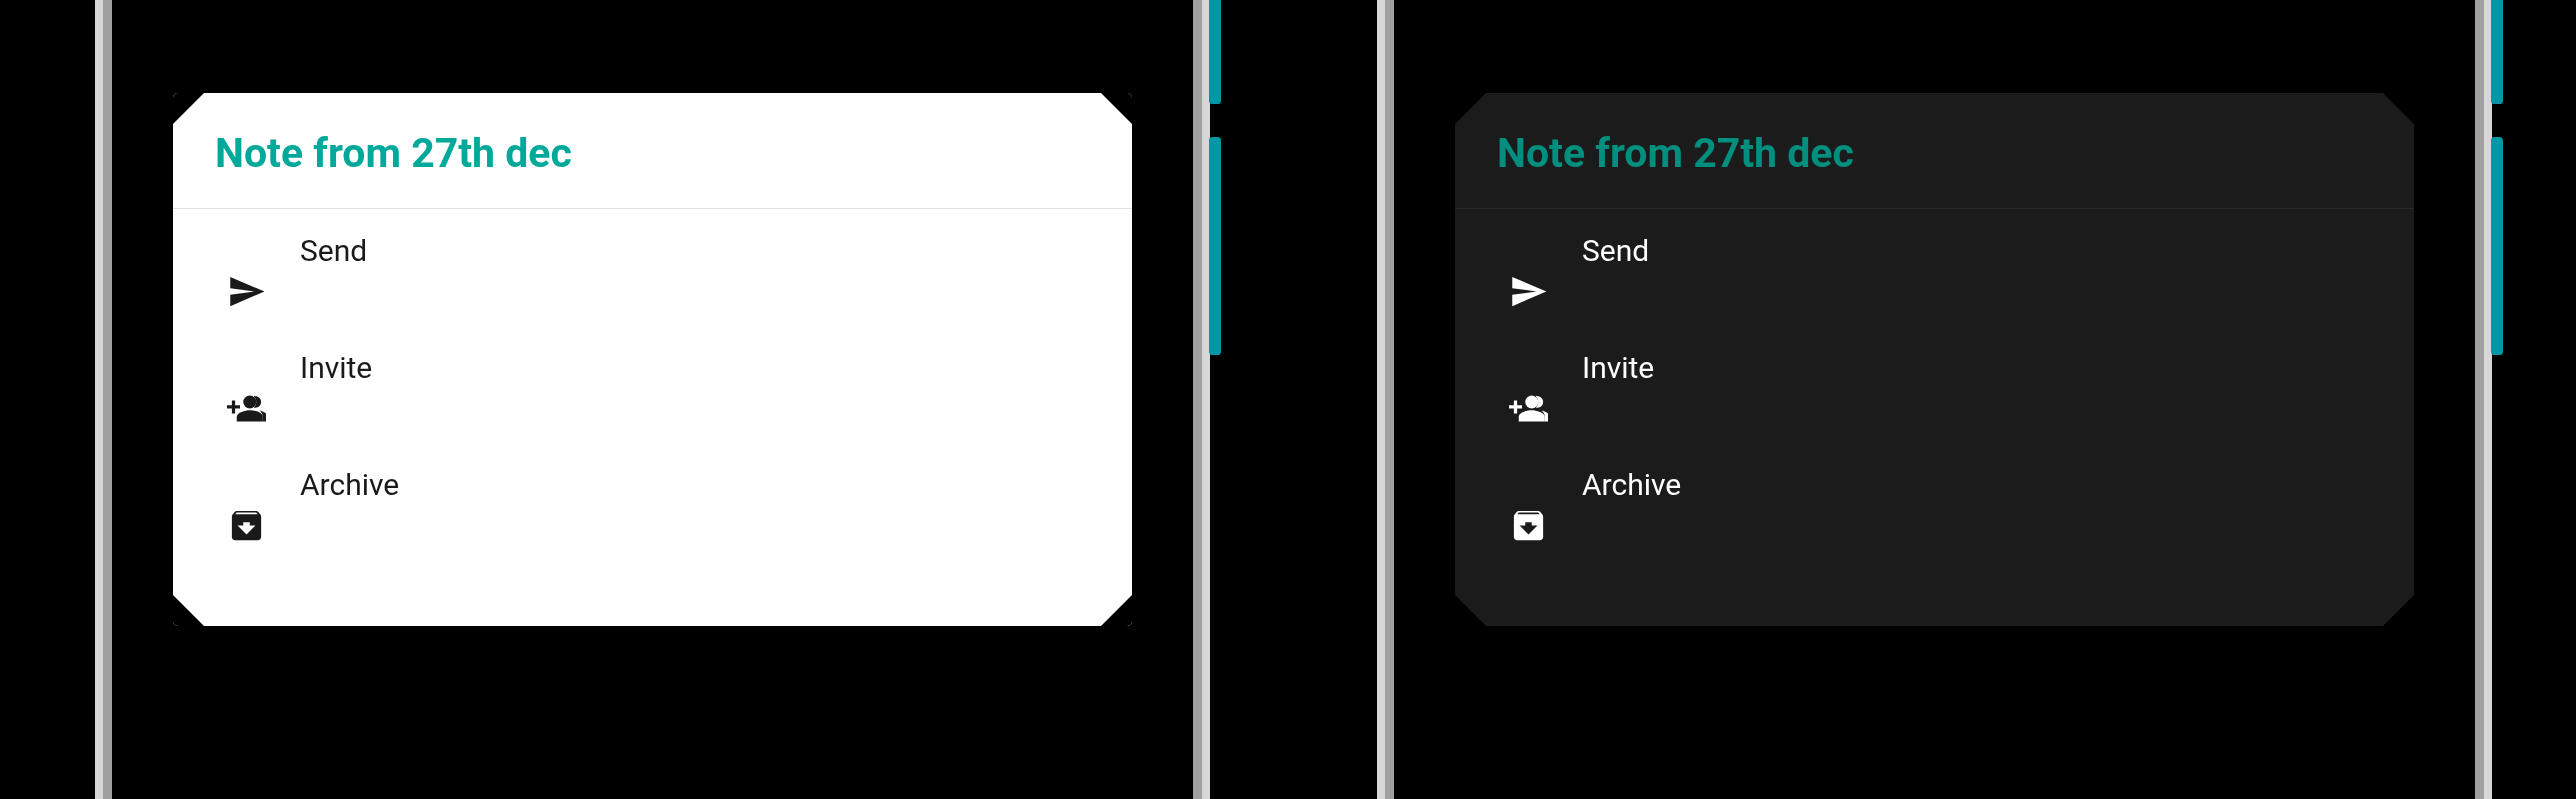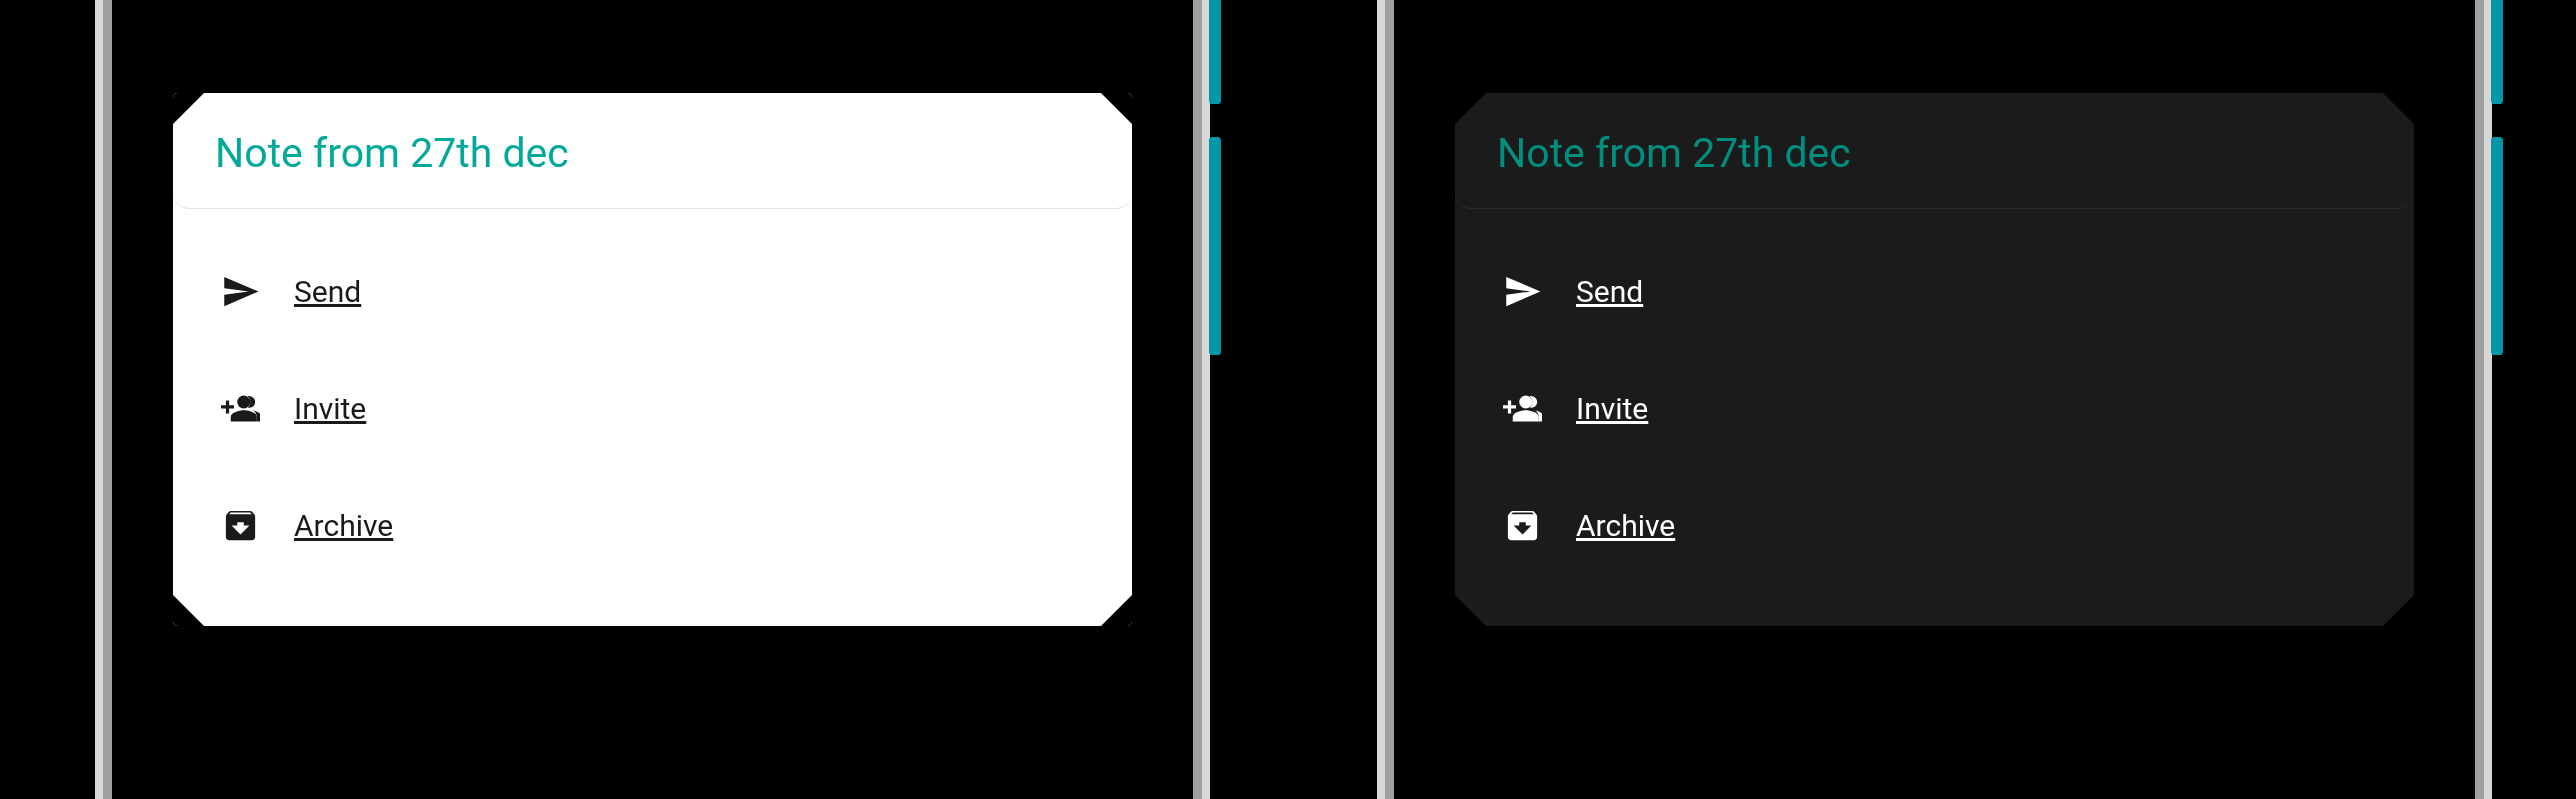--- a/index.html
+++ b/index.html
@@ -29,26 +29,26 @@
     .card.light { background:#ffffff; color:#1a1a1a; }
     .card.dark  { background:#1b1b1b; color:#ffffff; }
 
     
     .corner { position:absolute; width:0; height:0; }
     .corner.tl { top:0; left:0; border-top:31px solid #000; border-right:31px solid transparent; }
     .corner.tr { top:0; right:0; border-top:31px solid #000; border-left:31px solid transparent; }
     .corner.bl { bottom:0; left:0; border-bottom:31px solid #000; border-right:31px solid transparent; }
     .corner.br { bottom:0; right:0; border-bottom:31px solid #000; border-left:31px solid transparent; }
 
-    .card-title { font-size:41px; font-weight:400; padding:36px 42px 31px; letter-spacing:0;border-radius:16px; }
+    .card-title { font-size:41px; font-weight:700; padding:36px 42px 31px; letter-spacing:0; }
     .card.light .card-title { color:#00a99a; border-bottom:1.2px solid #e3e3e3; }
     .card.dark  .card-title { color:#008e7f; border-bottom:1.2px solid #2a2a2a; }
 
     .menu { padding:24px 0 42px; }
-    .menu-item { display:flex; align-items:center; height:117px; padding:0 14px; cursor:pointer;text-decoration:underline; }
+    .menu-item { display:flex; height:117px; padding:0 20px; cursor:pointer; }
     .menu-icon { width:107px; display:flex; justify-content:center; align-items:center; }
     .menu-icon svg { width:39px; height:39px; fill:currentColor; }
     .menu-label { font-size:30px; font-weight:400; }
   </style>
 </head>
 <body>
 
 <svg width="0" height="0" style="position:absolute">
   <defs>
     <g id="ic-send">

